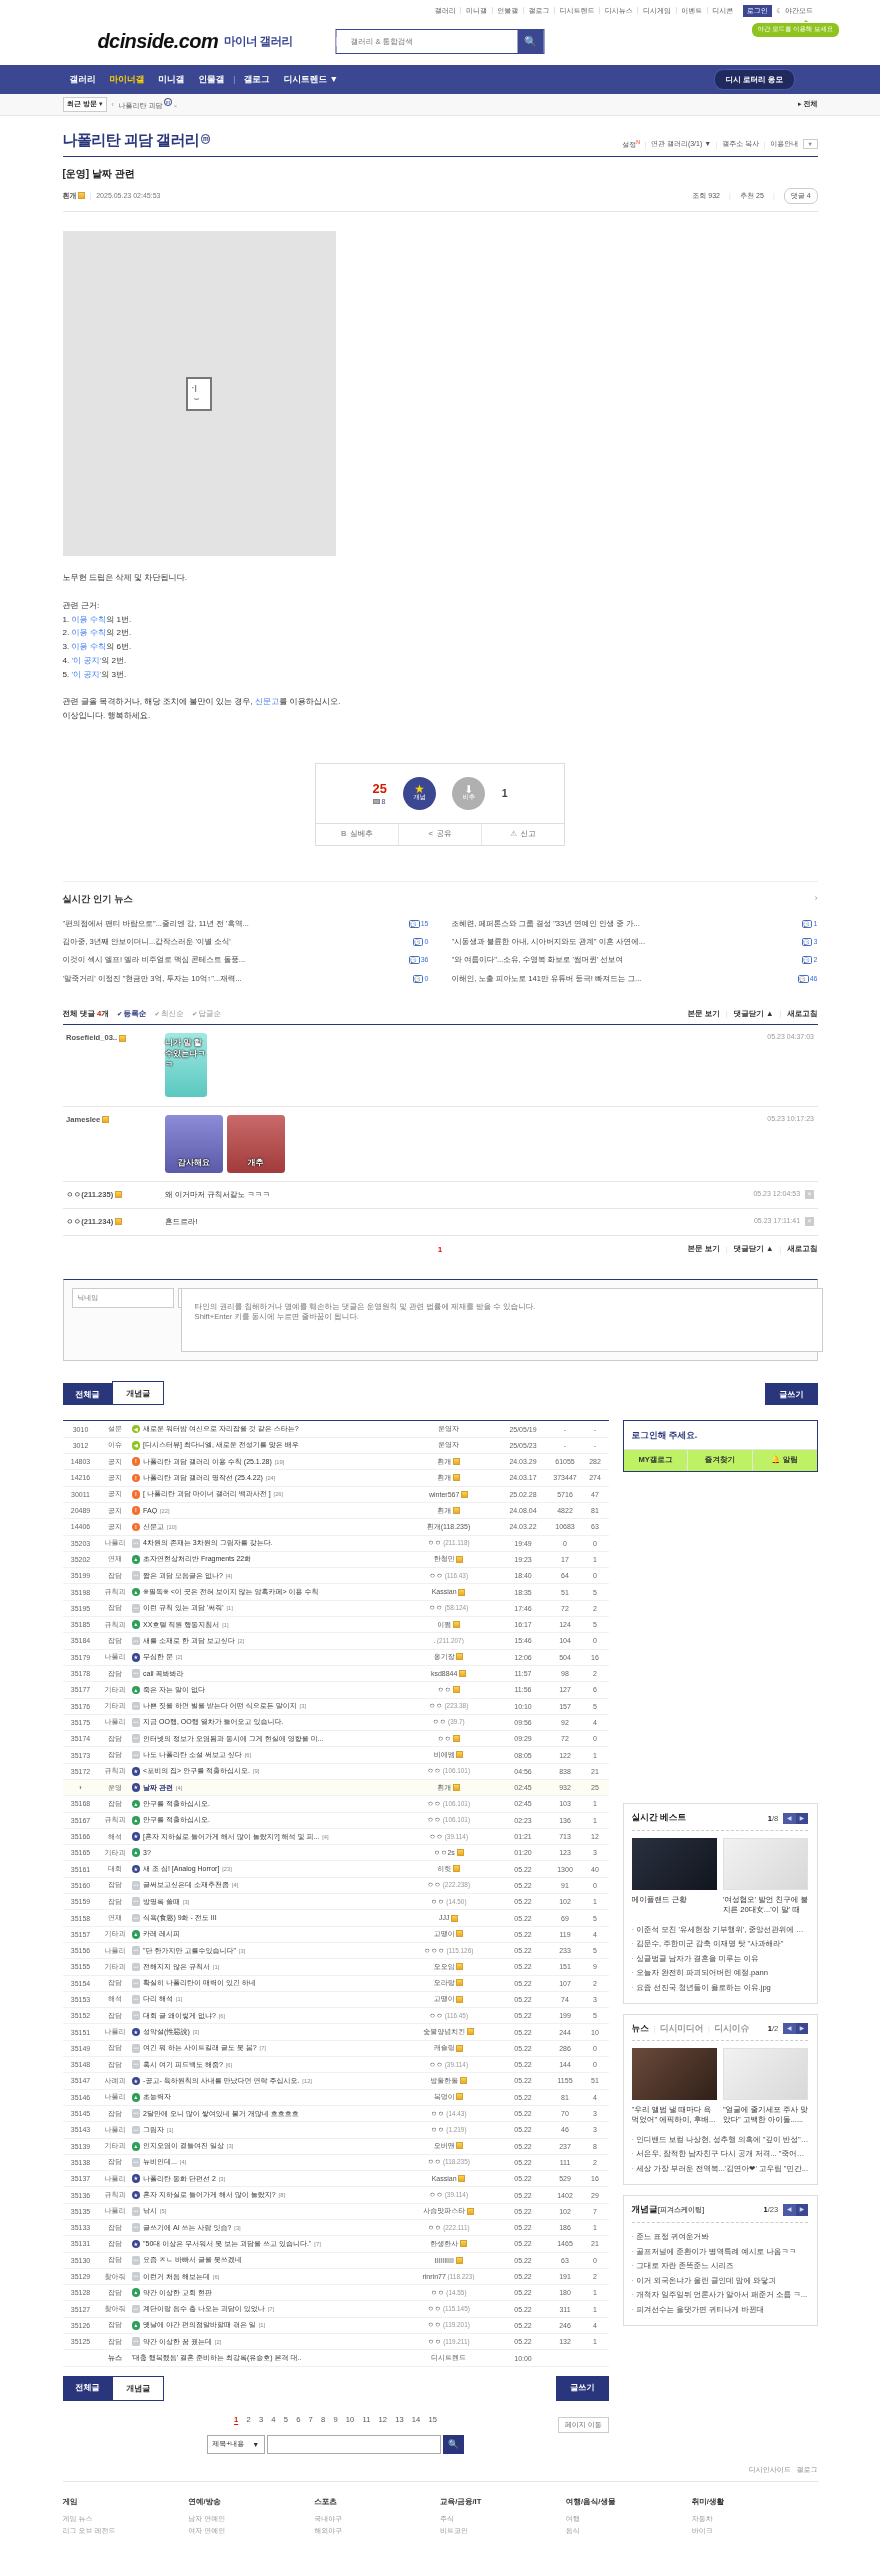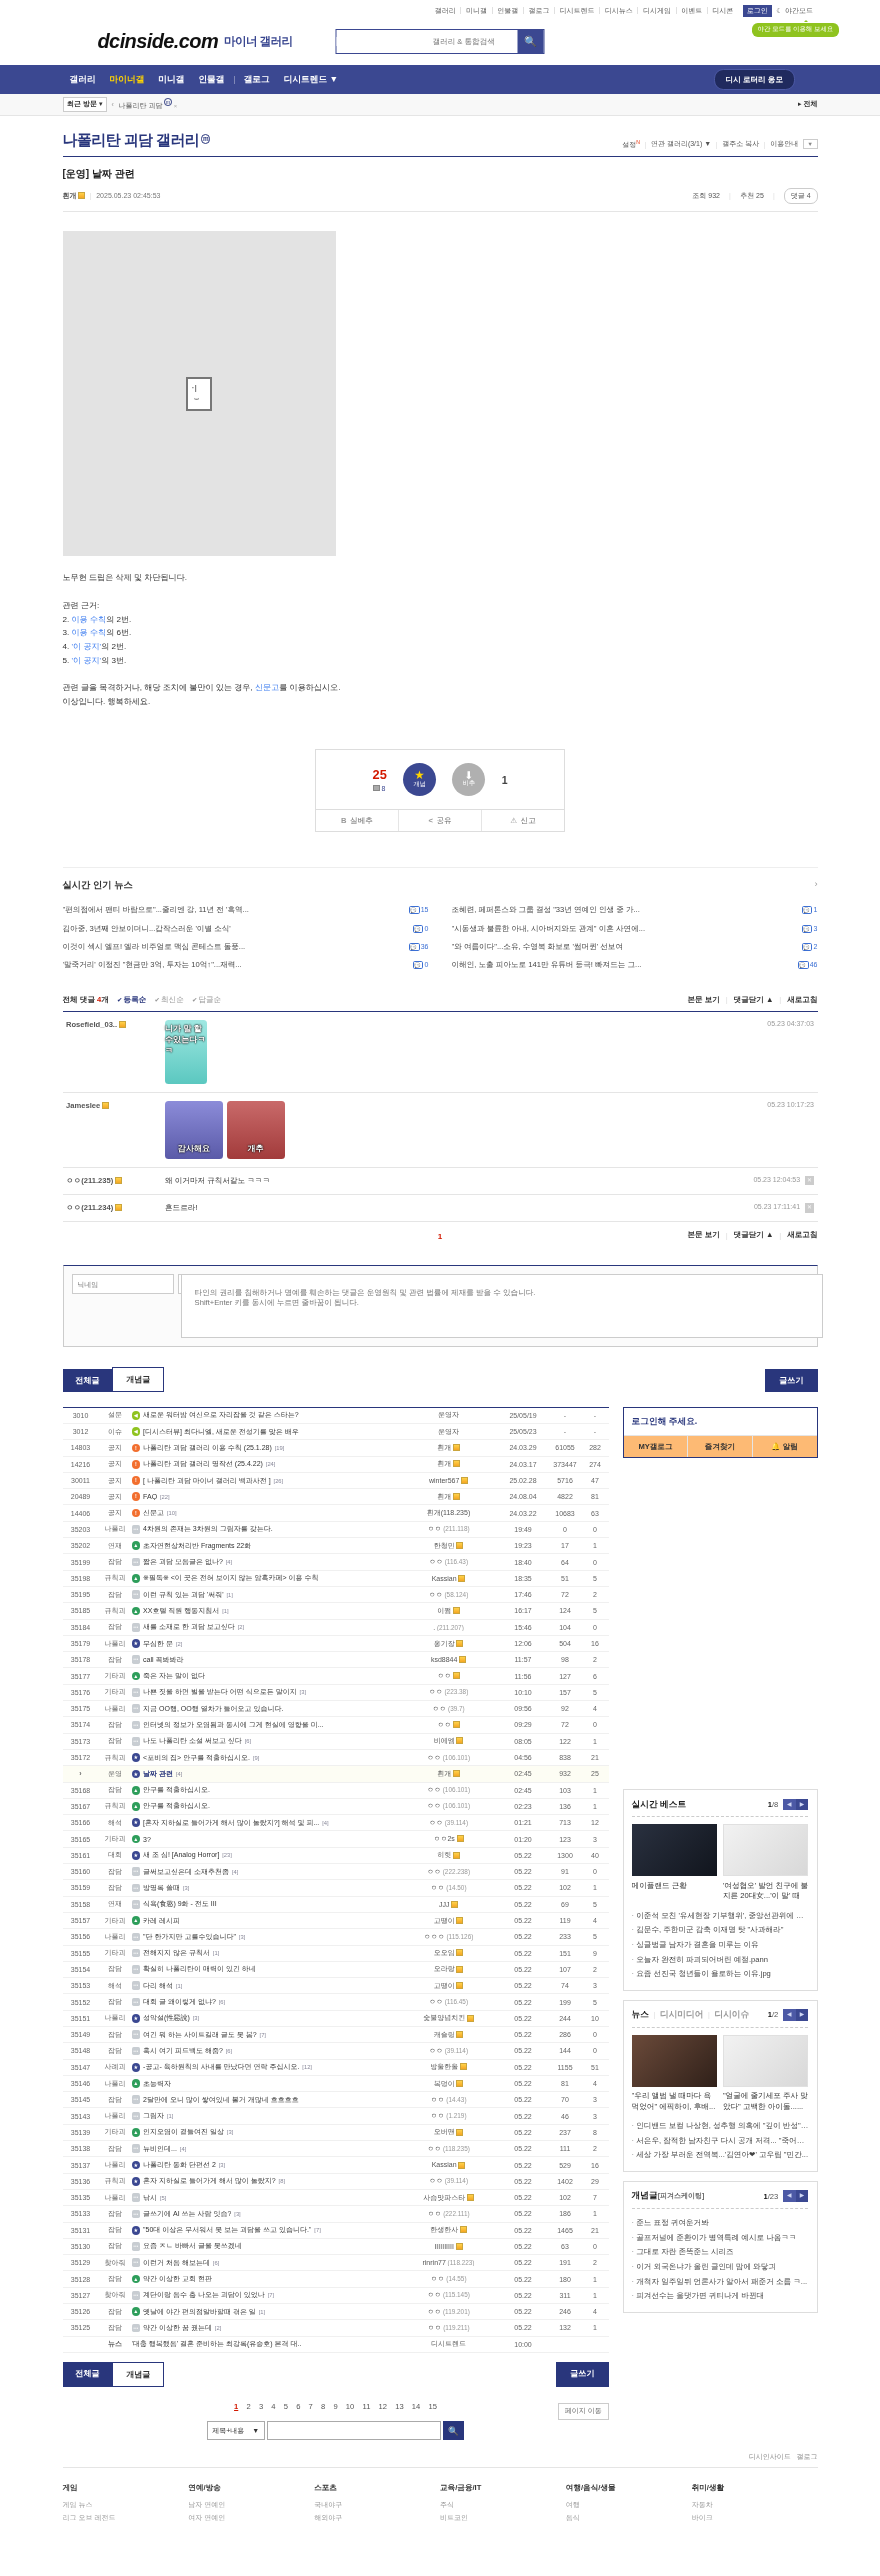--- a/index.html
+++ b/index.html
@@ -12,21 +12,21 @@
   .topbar .tl:last-child { border-right:none; }
   .topbar .login { background:#3b4891; color:#fff; padding:1.2px 4.1px; border-right:none; margin-left:4.6px; }
   .topbar .night { display:flex; align-items:center; gap:2.3px; }
   .tooltip { position:absolute; right:41px; top:23px; background:#8fc31f; color:#fff; font-size:6.4px; padding:2.3px 5.8px; border-radius:5.8px; }
   .tooltip:after { content:""; position:absolute; top:-2.9px; left:60%; border:2.9px solid transparent; border-bottom-color:#8fc31f; border-top:none; }
   
   .header { position:relative; height:48px; display:flex; align-items:center; }
   .logo { font-size:20px; font-weight:bold; font-style:italic; color:#111; letter-spacing:-0.6px; margin-left:35px; }
   .logo-sub { font-size:11.6px; font-weight:bold; color:#3b4891; margin-left:5.8px; letter-spacing:-0.6px; }
   .searchbox { position:absolute; left:50%; transform:translateX(-50%); width:209px; height:25.6px; border:1.7px solid #3b4891; display:flex; align-items:center; }
-  .searchbox input { flex:1; border:none; outline:none; font-size:7.6px; padding:0 23px; color:#333;text-align:right; }
+  .searchbox input { flex:1; border:none; outline:none; font-size:7.6px; padding:0 14px; color:#333; }
   .searchbox .sbtn { width:25.6px; height:100%; background:#3b4891; border:none; cursor:pointer; color:#fff; font-size:10.5px; }
   
   .gnb { background:#3b4891; height:28.5px; }
   .gnb-in { width:755px; margin:0 auto; display:flex; align-items:center; height:100%; position:relative; }
   .gnb .gi { color:#fff; font-weight:bold; font-size:8.7px; padding:0 7px; }
   .gnb .gi.on { color:#ffd400; }
   .gnb .sep { width:0.6px; height:8.1px; background:rgba(255,255,255,.35); margin:0 2.3px; }
   .gnb .lottery { position:absolute; right:23px; background:#202a5e; color:#fff; font-size:7.6px; font-weight:bold; padding:4.6px 10.5px; border-radius:9.3px; border:0.6px solid #4c59a5; }
   
   .visitbar { background:#f8f8f8; border-bottom:0.6px solid #e5e5e5; height:22px; display:flex; align-items:center; font-size:7px; color:#555; }
@@ -148,21 +148,21 @@
   .paging .pg.cur { color:#d31900; font-weight:bold; text-decoration:underline; }
   .paging .jump { position:absolute; right:0; top:1.2px; border:0.6px solid #ccc; padding:2.3px 5.8px; font-size:7px; color:#666; background:#fff; cursor:pointer; }
   .bsearch { display:flex; justify-content:center; align-items:center; gap:2.3px; margin:10.5px 0 5.8px; }
   .bsel { border:0.6px solid #aaa; height:18.6px; padding:0 4.6px; display:flex; align-items:center; gap:8.1px; font-size:7px; color:#333; background:#fff; cursor:pointer; }
   .bsearch input { width:174px; height:18.6px; border:0.6px solid #aaa; padding:0 4.6px; font-size:7.6px; }
   .bsearch .go { width:21px; height:18.6px; background:#29367c; color:#fff; border:none; font-size:8.7px; cursor:pointer; }
   
   .sidebar { width:195px; flex-shrink:0; }
   .sbox { border:0.6px solid #29367c; padding:0; margin-bottom:8.1px; }
   .login-msg { font-size:8.7px; font-weight:bold; color:#29367c; padding:8.1px 8.1px 7px; }
-  .login-menu { display:flex; border-top:0.6px solid #e5e5e5; background:#fdba74; }
+  .login-menu { display:flex; border-top:0.6px solid #e5e5e5; background:#bef264; }
   .login-menu .lm { flex:1; text-align:center; padding:5.8px 0; font-size:7.6px; font-weight:bold; color:#333; cursor:pointer; }
   .login-menu .sep { width:0.6px; background:#e5e5e5; }
   .ad-slot { height:323px; }
   .wbox { border:0.6px solid #ddd; padding:8.1px; margin-bottom:9.3px; }
   .wh { display:flex; align-items:center; border-bottom:0.6px dashed #ccc; padding-bottom:5.8px; }
   .wh .t { font-size:8.7px; font-weight:bold; color:#222; }
   .wh .t small { font-weight:bold; color:#666; font-size:7px; }
   .wh .pgn { margin-left:auto; font-size:7.6px; color:#555; }
   .wh .pgn b { color:#111; }
   .navbtns { display:flex; margin-left:4.6px; }
@@ -267,20 +267,21 @@
   </div>
 
   <div class="post-body">
     <div class="imgbox">
         <div class="broken"></div>
       </div>
     <div id="post-lines">
         <div><span>노무현 드립은 삭제 및 차단됩니다.</span></div>
         <div>&nbsp;</div>
         <div><span>관련 근거:</span></div>
+        <div><span>1. </span><span class="blue lnk">이용 수칙</span><span>의 1번.</span></div>
         <div><span>2. </span><span class="blue lnk">이용 수칙</span><span>의 2번.</span></div>
         <div><span>3. </span><span class="blue lnk">이용 수칙</span><span>의 6번.</span></div>
         <div><span>4. </span><span class="blue lnk">'이 공지'</span><span>의 2번.</span></div>
         <div><span>5. </span><span class="blue lnk">'이 공지'</span><span>의 3번.</span></div>
         <div>&nbsp;</div>
         <div><span>관련 글을 목격하거나, 해당 조치에 불만이 있는 경우, </span><span class="blue lnk">신문고</span><span>를 이용하십시오.</span></div>
         <div><span>이상입니다. 행복하세요.</span></div>
       </div>
   </div>
 

